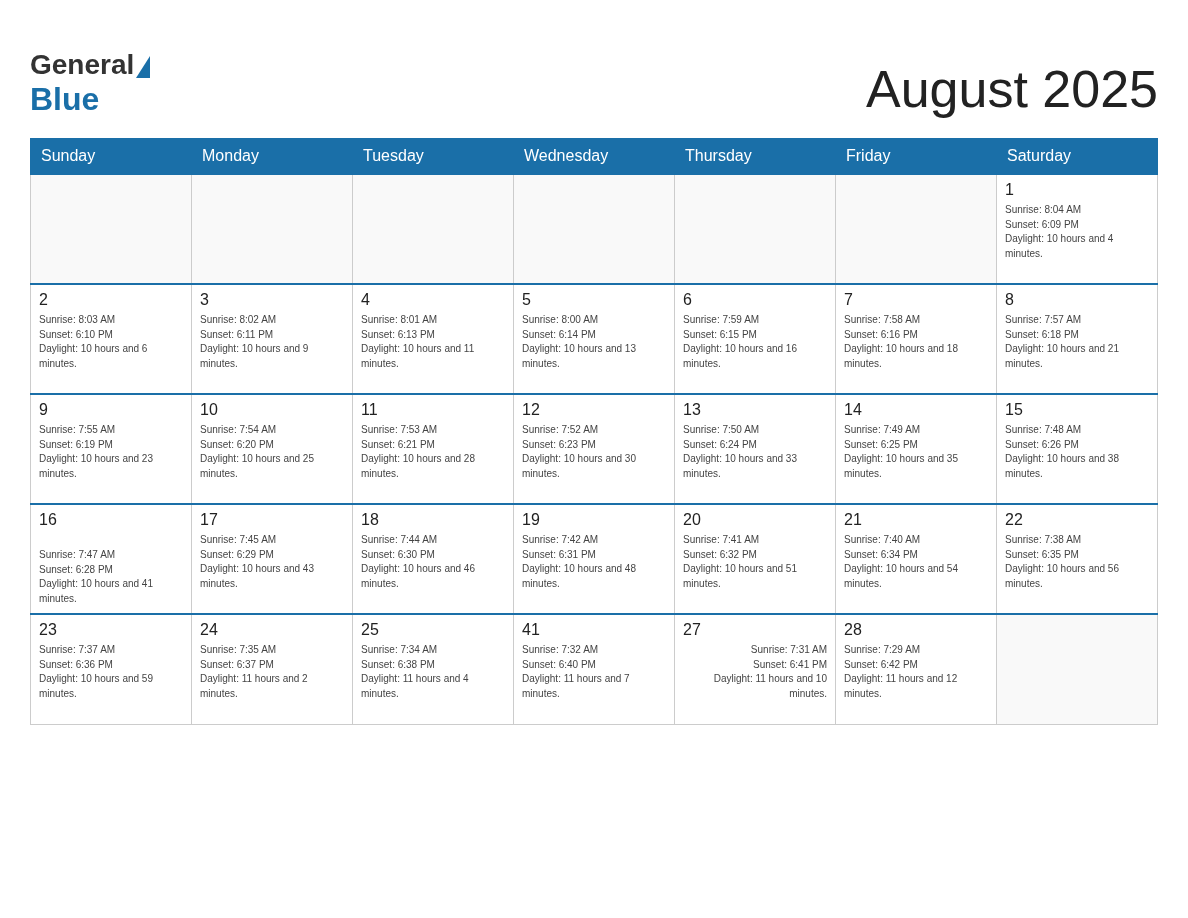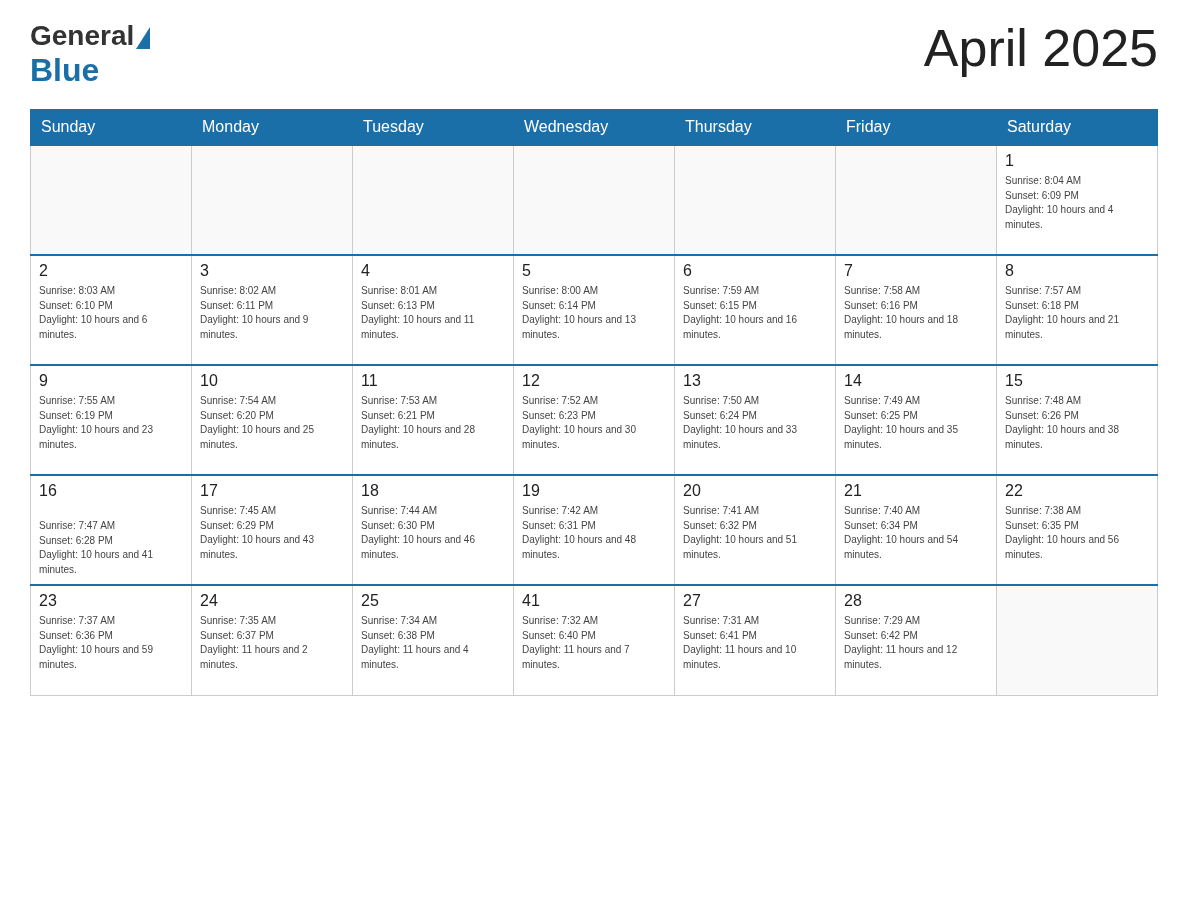--- a/index.html
+++ b/index.html
@@ -6,22 +6,23 @@
     body {
       font-family: Arial, sans-serif;
       background: #fff;
       padding: 20px 30px;
       width: 1188px;
       min-height: 918px;
     }
     .header {
       display: flex;
       justify-content: space-between;
-      align-items: flex-start;
+      align-items: flex-end;
       margin-bottom: 20px;
+      margin-top: 29px;
     }
     .logo {
       display: flex;
       flex-direction: column;
       align-items: flex-start;
     }
     .logo-top {
       display: flex;
       align-items: center;
     }
@@ -105,21 +106,21 @@
 
 <div class="header">
   <div class="logo">
     <div class="logo-top">
       <span class="logo-general">General</span>
       <div class="logo-triangle"></div>
     </div>
     <span class="logo-blue">Blue</span>
   </div>
   <div class="title-section">
-    <div class="month-title">April 2025</div>
+    <div class="month-title">August 2025</div>
   </div>
 </div>
 
 <table class="calendar">
   <thead>
     <tr>
     <th>Sunday</th>
         <th>Monday</th>
         <th>Tuesday</th>
         <th>Wednesday</th>
@@ -295,21 +296,21 @@
 Daylight: 11 hours and 4 minutes.</div>
         </td>
         <td>
           <div class="day-number">41</div>
           <div class="day-info" style="white-space: pre-line;">Sunrise: 7:32 AM
 Sunset: 6:40 PM
 Daylight: 11 hours and 7 minutes.</div>
         </td>
         <td>
           <div class="day-number">27</div>
-          <div class="day-info" style="white-space: pre-line;">Sunrise: 7:31 AM
+          <div class="day-info" style="white-space: pre-line; text-align: right;">Sunrise: 7:31 AM
 Sunset: 6:41 PM
 Daylight: 11 hours and 10 minutes.</div>
         </td>
         <td>
           <div class="day-number">28</div>
           <div class="day-info" style="white-space: pre-line;">Sunrise: 7:29 AM
 Sunset: 6:42 PM
 Daylight: 11 hours and 12 minutes.</div>
         </td>
         <td class="empty-cell"></td>

